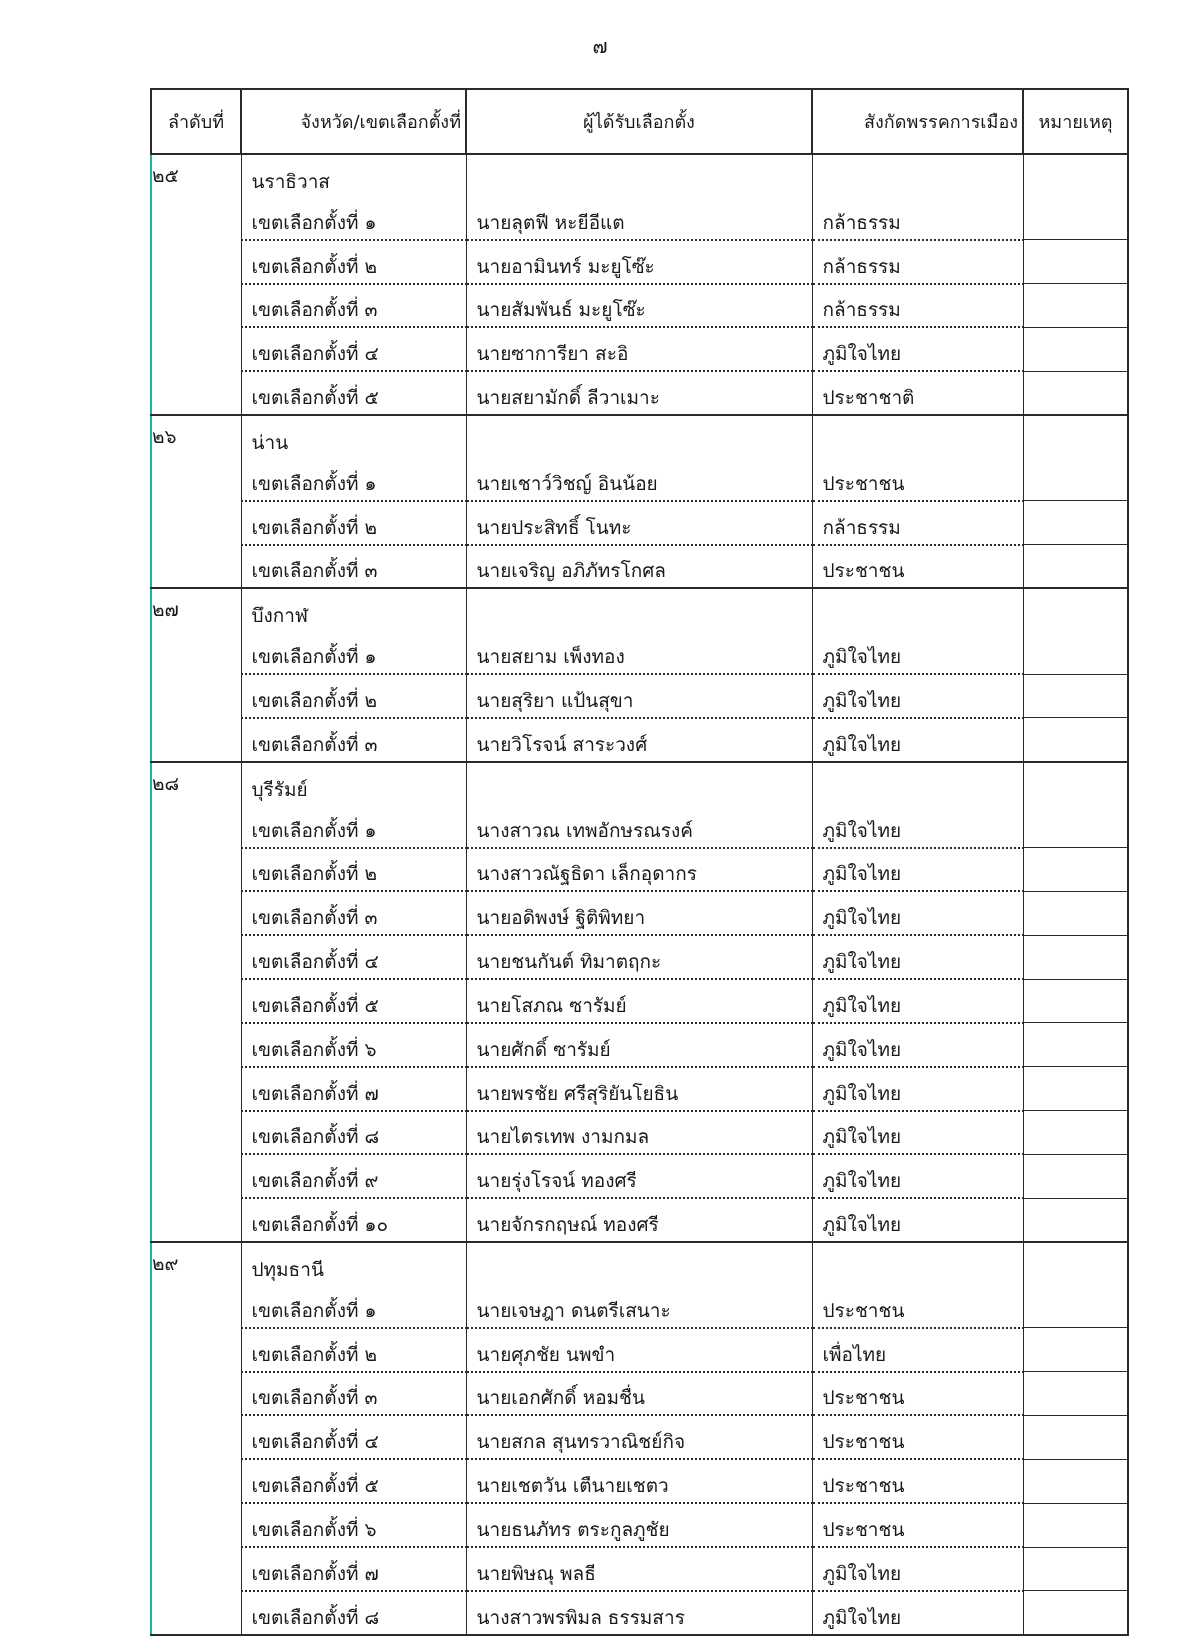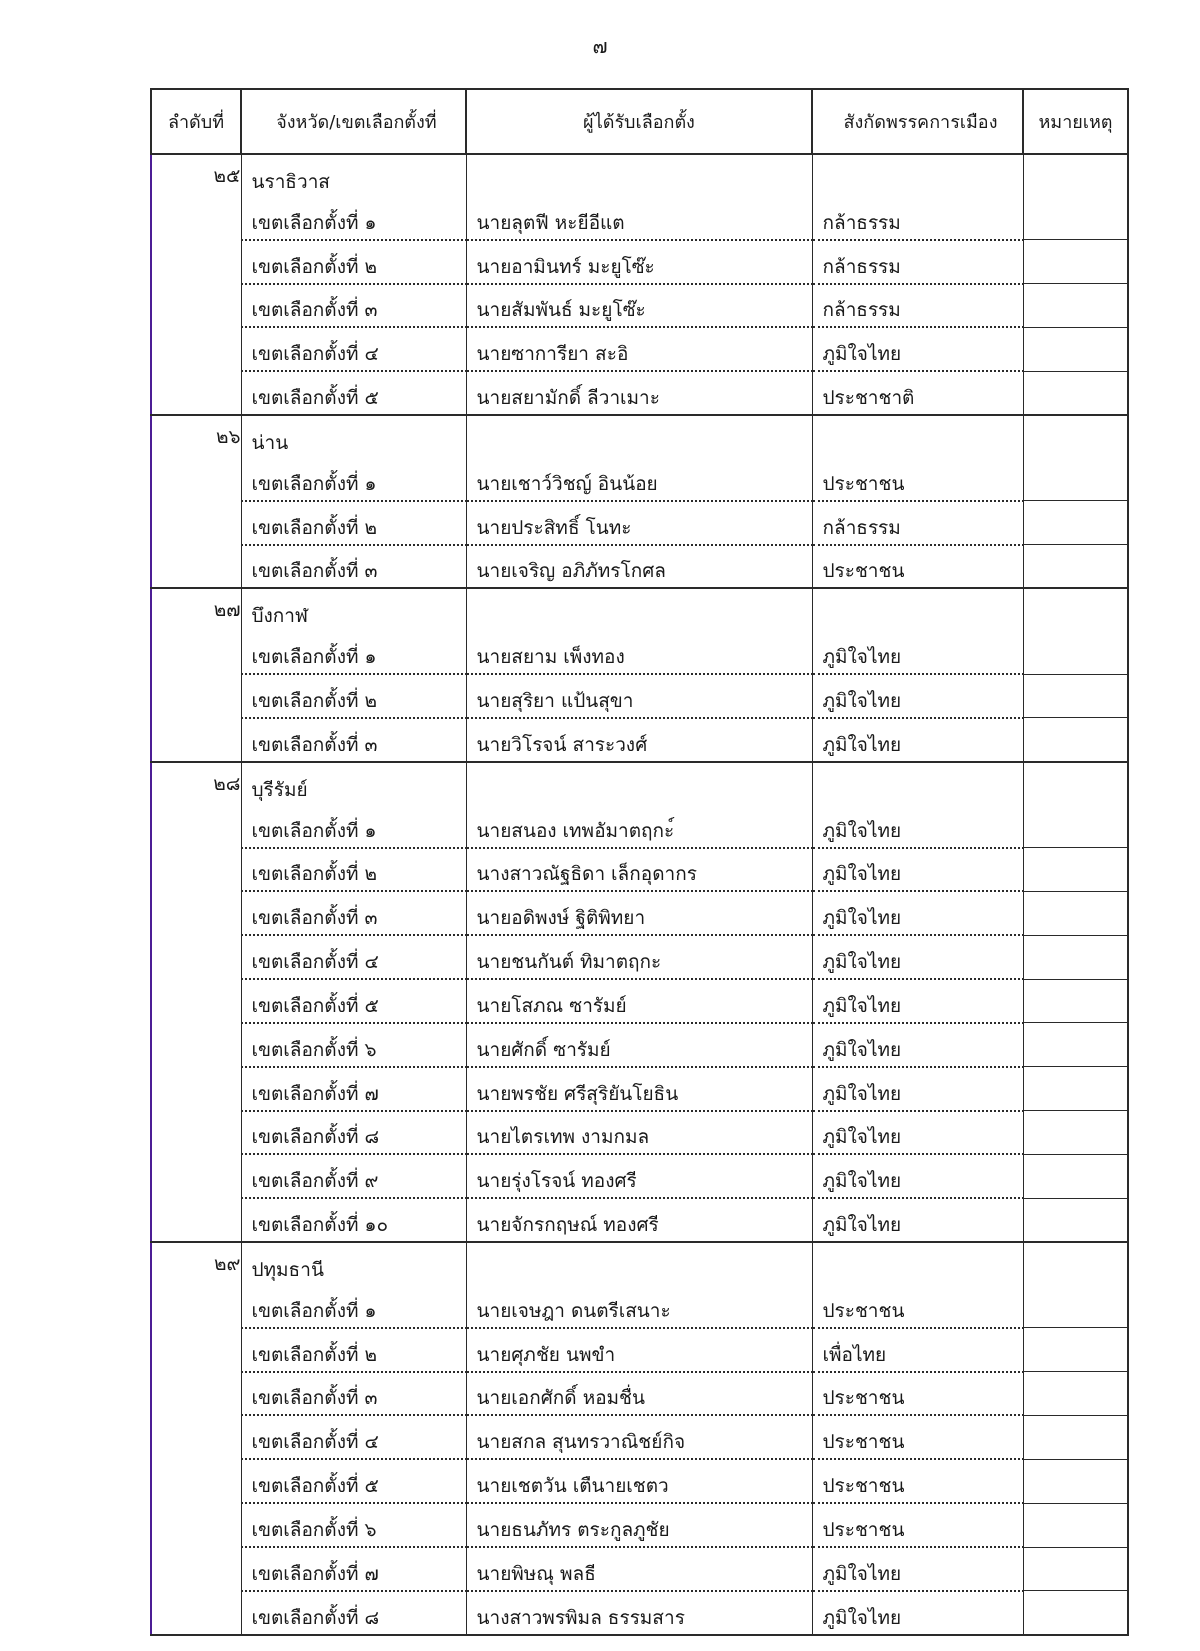--- a/index.html
+++ b/index.html
@@ -10,25 +10,25 @@
   table.results { position: absolute; left: 150px; top: 88px; width: 977px;
                   border-collapse: collapse; table-layout: fixed; }
   table.results col.c1 { width: 90px; }
   table.results col.c2 { width: 225px; }
   table.results col.c3 { width: 346px; }
   table.results col.c4 { width: 211px; }
   table.results col.c5 { width: 105px; }
   th { height: 63px; font-weight: normal; font-size: 18px; border: 2px solid #2a2a2a;
        padding: 0 4px; white-space: nowrap; }
   th.center { text-align: center; }
-  th.left { text-align: center; padding-left: 10px; }
+  th.left { text-align: right; padding-left: 10px; }
   td { height: 41.85px; padding: 0; font-size: 19px; vertical-align: bottom; white-space: nowrap;
        line-height: 1; }
   td .t { display: block; padding: 0 10px 7px 10px; }
-  td.seq { border-left: 2px solid #4c1d95; border-right: 1.5px solid #2a2a2a; text-align: right;
+  td.seq { border-left: 2px solid #14b8a6; border-right: 1.5px solid #2a2a2a; text-align: left;
            vertical-align: top; }
   td.seq .t { padding: 11px 0 0 0; }
   td.dist, td.name, td.party { border-right: 1.5px solid #2a2a2a; }
   td.remark { border-right: 2px solid #2a2a2a; }
   tr.row-dotted td.dist, tr.row-dotted td.name, tr.row-dotted td.party { border-bottom: 2px dotted #2a2a2a; }
   tr.row-dotted td.remark { border-bottom: 1.5px solid #2a2a2a; }
   tr.group-end td { border-bottom: 2px solid #2a2a2a; }
   tr.prov-row td.dist .t { padding-bottom: 6px; }
 </style>
 </head>
@@ -250,21 +250,21 @@
         </td>
         <td class="name"></td>
         <td class="party"></td>
         <td class="remark"></td>
       </tr>
       <tr class="row-dotted">
         <td class="dist">
           <span class="t">เขตเลือกตั้งที่ ๑</span>
         </td>
         <td class="name">
-          <span class="t">นายสนอง  เทพอัมาตฤกะ์</span>
+          <span class="t">นางสาวณ  เทพอักษรณรงค์</span>
         </td>
         <td class="party">
           <span class="t">ภูมิใจไทย</span>
         </td>
         <td class="remark">
           <span class="t"></span>
         </td>
       </tr>
       <tr class="row-dotted">
         <td class="dist">

